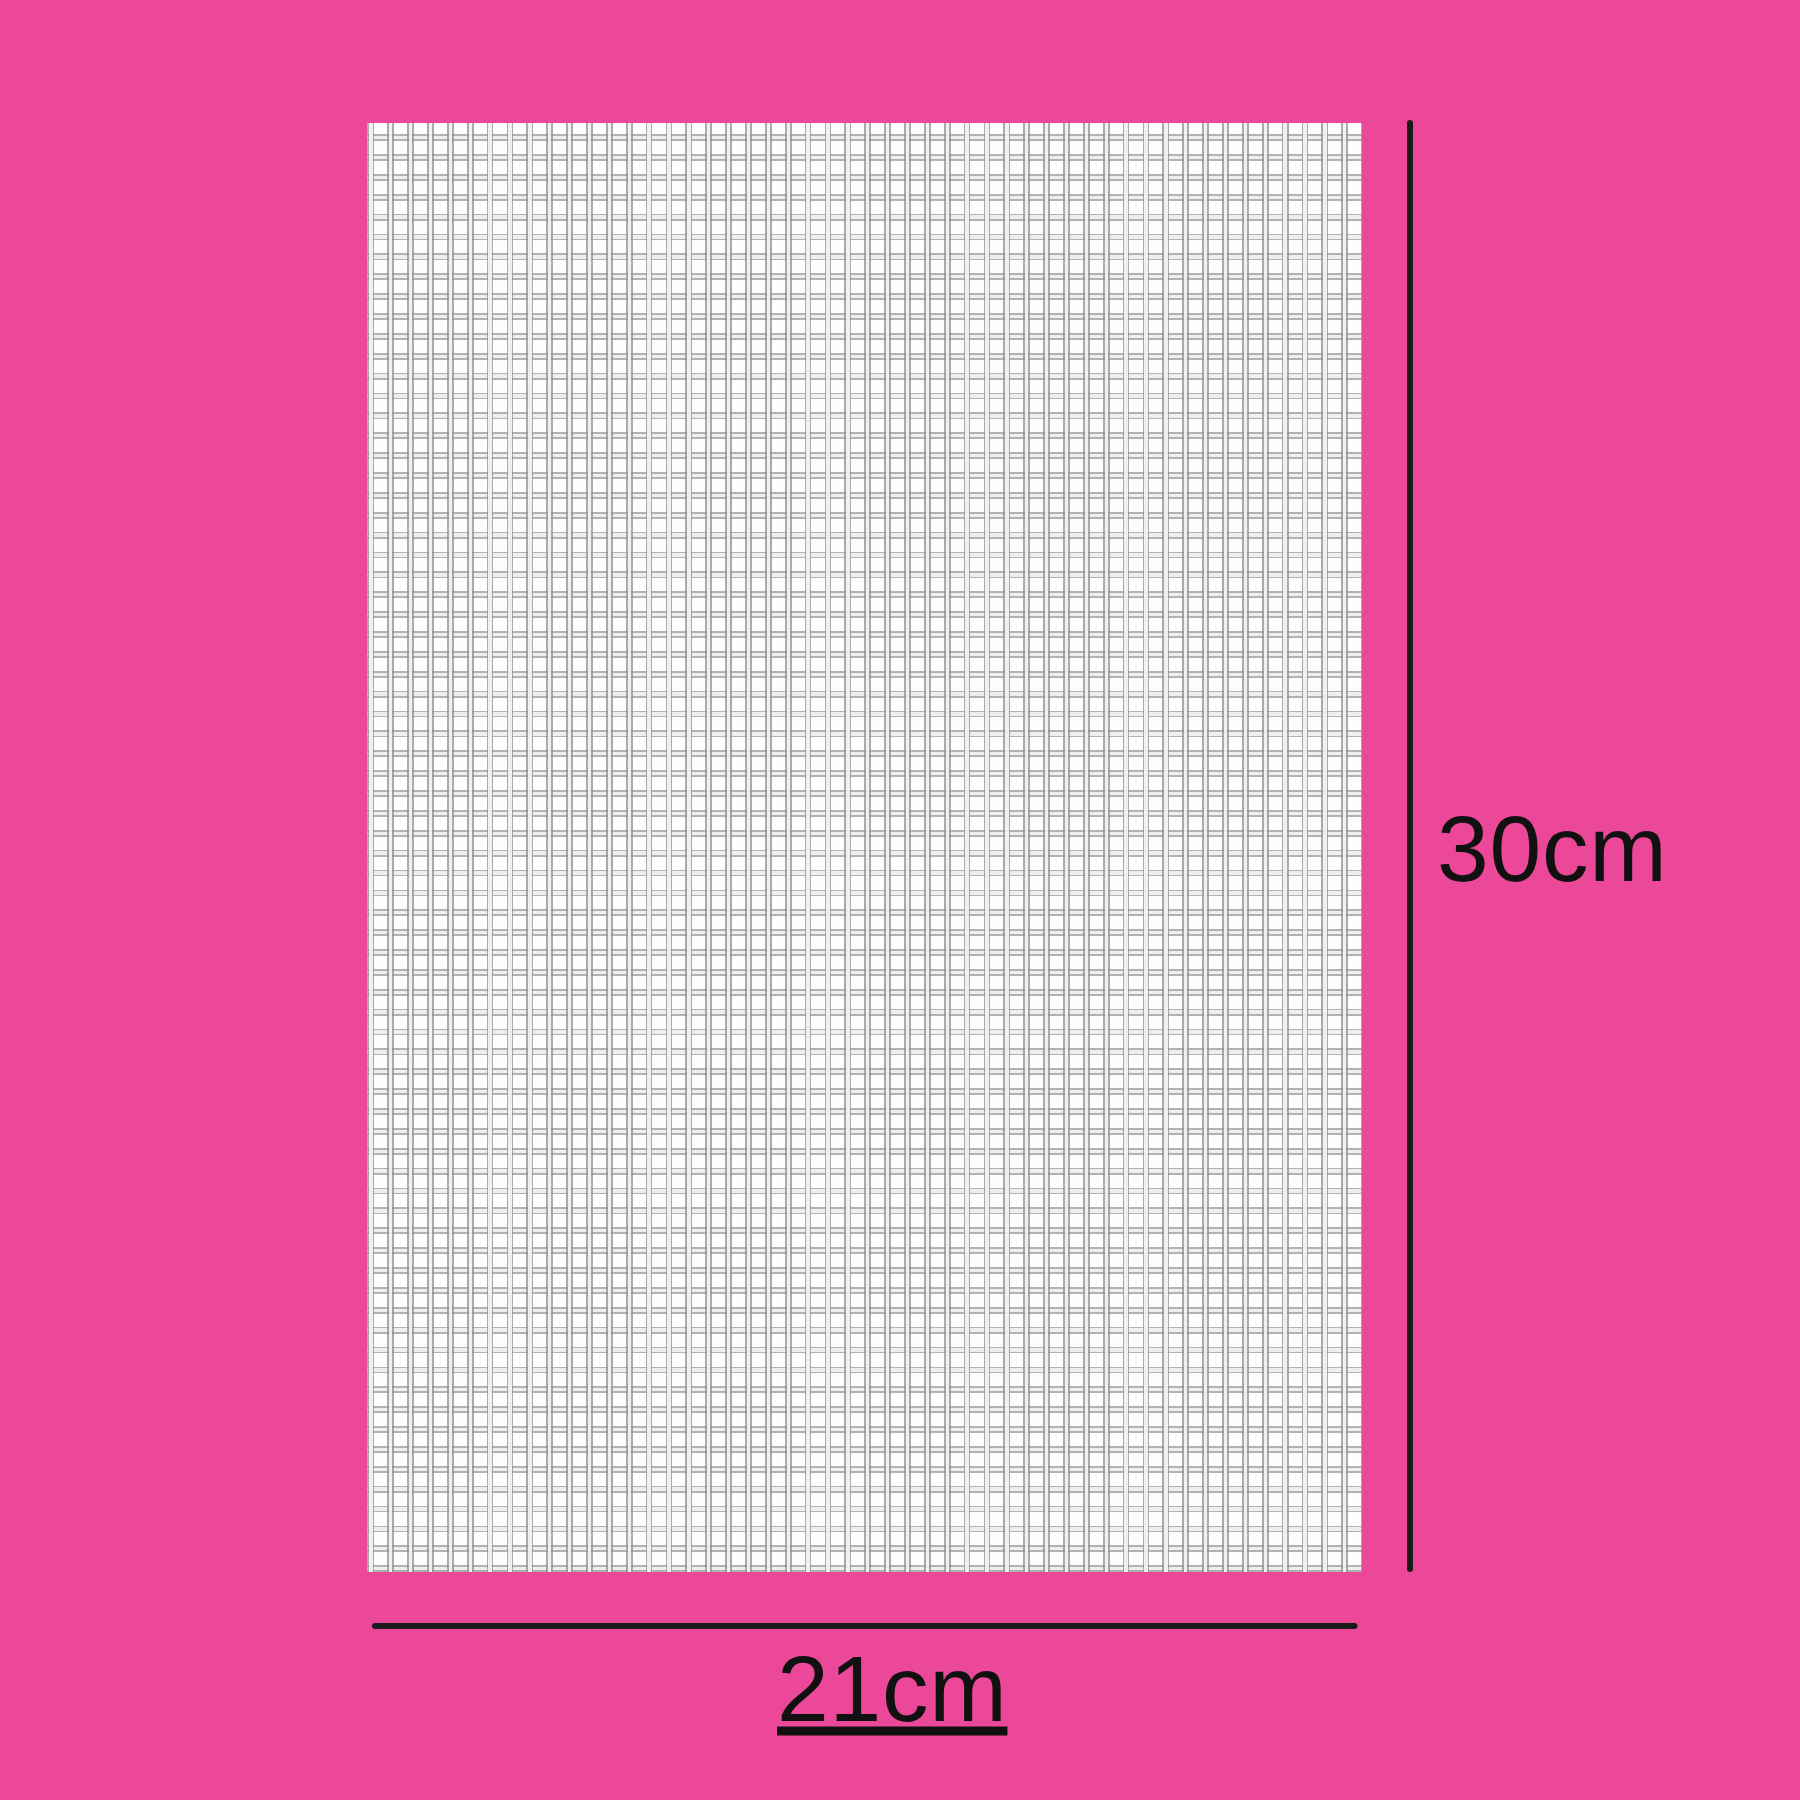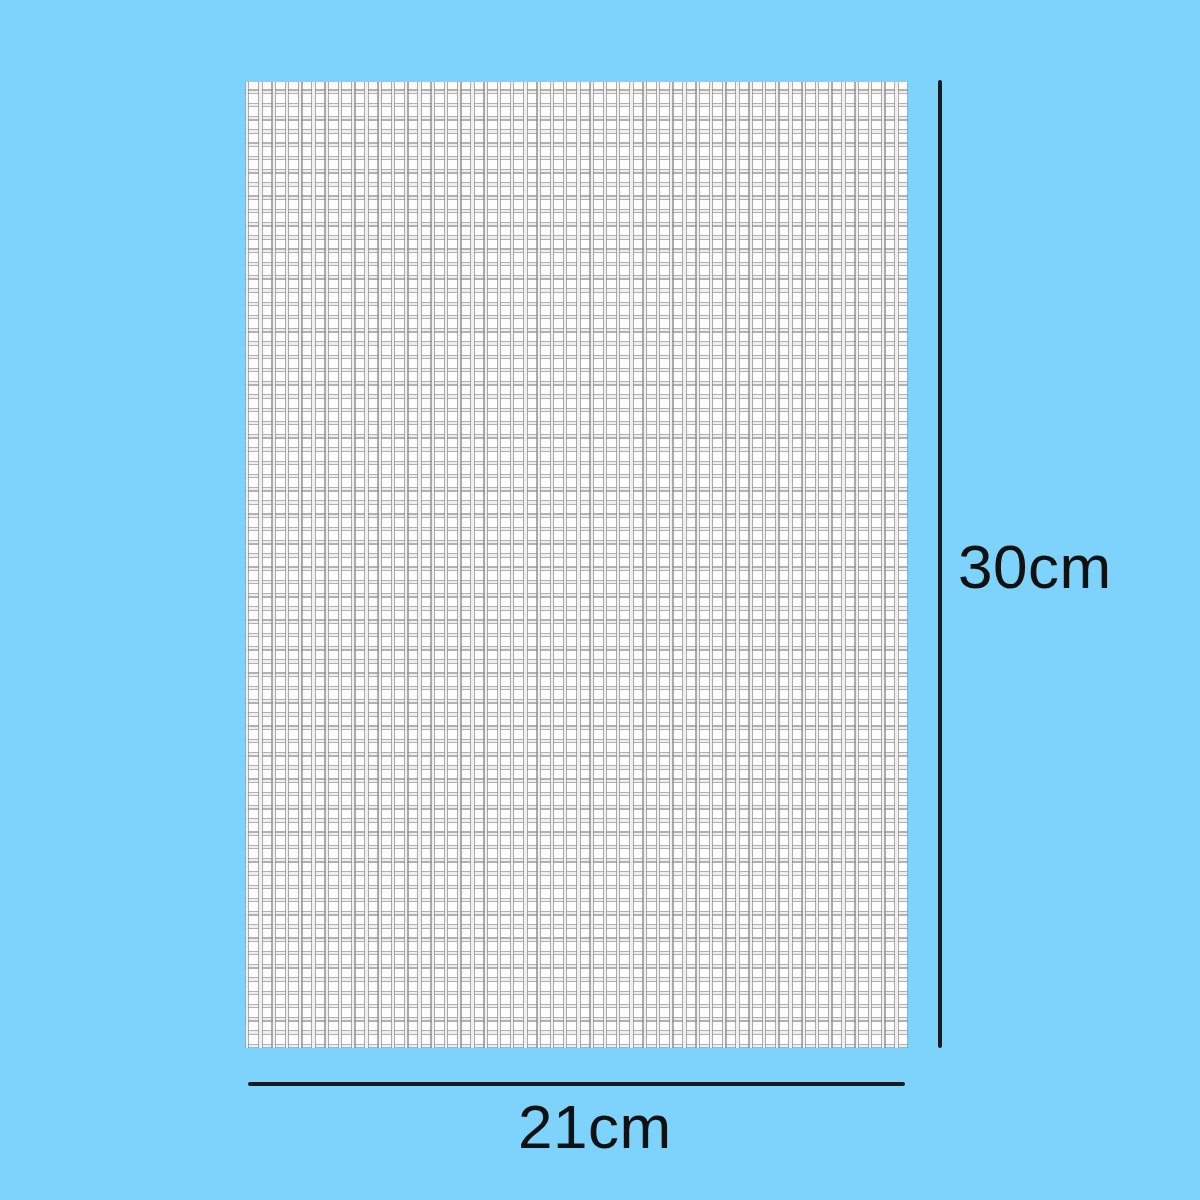--- a/index.html
+++ b/index.html
@@ -4,21 +4,21 @@
 <style>
   html, body {
     margin: 0;
     padding: 0;
     background: #ffffff;
   }
   #canvas {
     position: relative;
     width: 1200px;
     height: 1200px;
-    background: #7dd3fc;
+    background: #ec4899;
     overflow: hidden;
     font-family: "Liberation Sans", "DejaVu Sans", sans-serif;
     text-align: right;
   }
 
   
   .mesh-swatch {
     position: absolute;
     left: 245px;
     top: 82px;
@@ -70,20 +70,21 @@
     font-weight: 400;
     white-space: nowrap;
   }
   .dim-label-height {
     left: 958px;
     top: 536px;
   }
   .dim-label-width {
     left: 518px;
     top: 1096px;
+    text-decoration: underline;
   }
 </style>
 </head>
 <body>
 
 <div id="canvas">
 
   <div class="mesh-swatch"></div>
 
   <div class="dim-line-vertical"></div>

